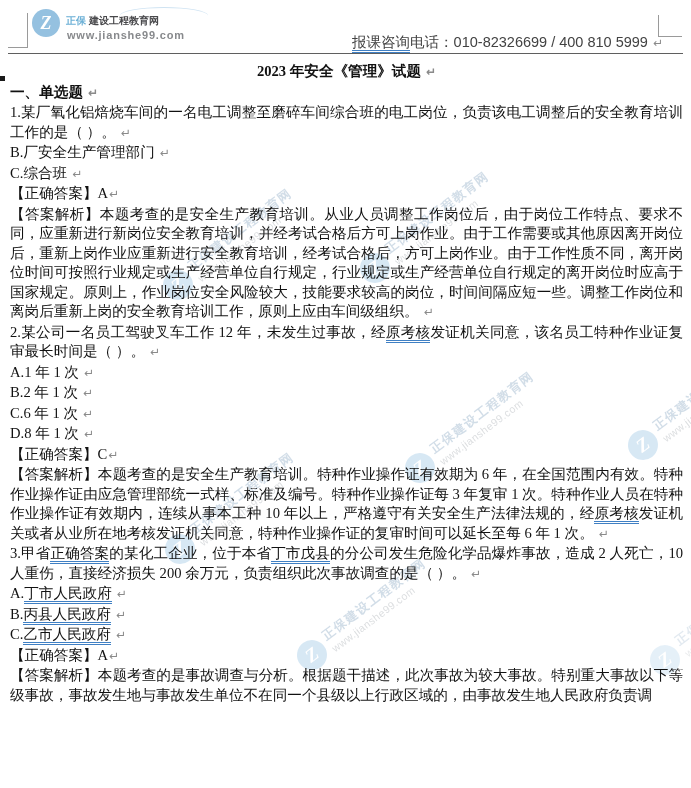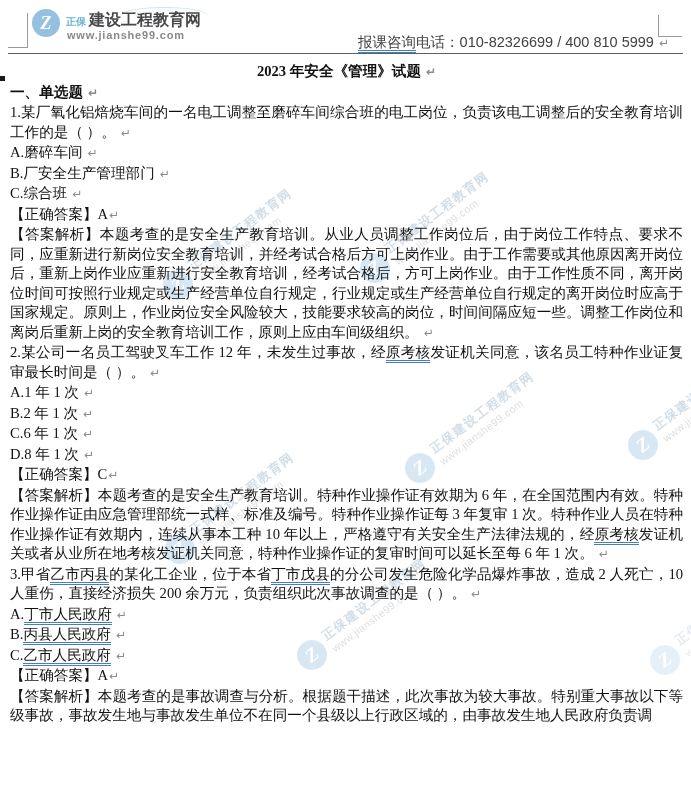--- a/index.html
+++ b/index.html
@@ -25,23 +25,23 @@
   
   .hdr { position:absolute; left:0; top:0; width:100%; z-index:2; font-family:"Liberation Sans","DejaVu Sans",sans-serif; }
   .logo { position:absolute; left:32px; top:6px; }
   .logo-circle { position:absolute; left:0; top:3px; width:28px; height:28px; border-radius:50%;
         background:#95c1e0; color:#fff; font:italic bold 18px "Liberation Serif",serif;
         display:flex; align-items:center; justify-content:center; }
   .logo-arc { position:absolute; left:88px; top:1px; width:88px; height:16px;
         border-top:1.5px solid #cfe3f2; border-radius:50%; }
   .logo-line1 { position:absolute; left:34px; top:4px; white-space:nowrap; }
   .brand-cn { color:#6cb0d6; font-weight:bold; font-size:10px; }
-  .brand-rest { color:#48484b; font-weight:bold; font-size:16px; margin-left:3px; }
+  .brand-rest { color:#48484b; font-weight:bold; font-size:10px; margin-left:3px; }
   .logo-url { position:absolute; left:35px; top:23px; color:#87898c; font-size:11px; font-weight:bold; letter-spacing:.8px; }
-  .phone { position:absolute; right:22px; top:33px; font-size:14.5px; color:#424242; white-space:nowrap;margin-left:8px; }
+  .phone { position:absolute; right:28px; top:33px; font-size:14.5px; color:#424242; white-space:nowrap;margin-left:8px; }
   .hdr-rule { position:absolute; left:8px; top:53px; width:675px; height:1px; background:#5f5f5f; z-index:1; }
   
   .main { position:absolute; left:10px; top:62px; width:673px; z-index:1; }
   .doc-title { margin:6px 0 0 0; text-align:center; font-weight:bold; font-size:15px; line-height:20px; }
   .bullet { position:absolute; left:0px; top:76px; width:5px; height:5px; background:#1a1a1a; }
   .section-head { margin:12px 0 0 0; font-weight:bold; font-size:15px; line-height:20px; }
   .para { margin:0; font-size:14.6px; line-height:19.5px; }
   .just { text-align:justify; text-justify:inter-ideograph; }
   .u2 { border-bottom:3px double #4080c4; }
   .pl { color:#8a8a8a; font-family:"Liberation Sans","DejaVu Sans",sans-serif; font-size:12px; margin-left:5px; }
@@ -120,39 +120,38 @@
   </div>
   <div class="hdr-rule"></div>
 
   <div class="bullet"></div>
   <div class="main">
     <p class="para doc-title"><span>2023 年安全《管理》试题</span><span class="pl">↵</span></p>
     <p class="para section-head"><span>一、单选题</span><span class="pl">↵</span></p>
 
     <div>
       <p class="para just"><span>1.某厂氧化铝焙烧车间的一名电工调整至磨碎车间综合班的电工岗位，负责该电工调整后的安全教育培训工作的是（ ）。</span><span class="pl">↵</span></p>
-      <p class="para"><span>A.磨碎车间</span><span class="pl">↵</span></p>
       <p class="para"><span>B.厂安全生产管理部门</span><span class="pl">↵</span></p>
       <p class="para"><span>C.综合班</span><span class="pl">↵</span></p>
       <p class="para"><span>【正确答案】A</span><span class="pl tight">↵</span></p>
       <p class="para just"><span>【答案解析】本题考查的是安全生产教育培训。从业人员调整工作岗位后，由于岗位工作特点、要求不同，应重新进行新岗位安全教育培训，并经考试合格后方可上岗作业。由于工作需要或其他原因离开岗位后，重新上岗作业应重新进行安全教育培训，经考试合格后，方可上岗作业。由于工作性质不同，离开岗位时间可按照行业规定或生产经营单位自行规定，行业规定或生产经营单位自行规定的离开岗位时应高于国家规定。原则上，作业岗位安全风险较大，技能要求较高的岗位，时间间隔应短一些。调整工作岗位和离岗后重新上岗的安全教育培训工作，原则上应由车间级组织。</span><span class="pl">↵</span></p>
     </div>
 
     <div>
       <p class="para just"><span>2.某公司一名员工驾驶叉车工作 12 年，未发生过事故，经</span><span class="u2">原考核</span><span>发证机关同意，该名员工特种作业证复审最长时间是（ ）。</span><span class="pl">↵</span></p>
       <p class="para"><span>A.1 年 1 次</span><span class="pl">↵</span></p>
       <p class="para"><span>B.2 年 1 次</span><span class="pl">↵</span></p>
       <p class="para"><span>C.6 年 1 次</span><span class="pl">↵</span></p>
       <p class="para"><span>D.8 年 1 次</span><span class="pl">↵</span></p>
       <p class="para"><span>【正确答案】C</span><span class="pl tight">↵</span></p>
       <p class="para just"><span>【答案解析】本题考查的是安全生产教育培训。特种作业操作证有效期为 6 年，在全国范围内有效。特种作业操作证由应急管理部统一式样、标准及编号。特种作业操作证每 3 年复审 1 次。特种作业人员在特种作业操作证有效期内，连续从事本工种 10 年以上，严格遵守有关安全生产法律法规的，经</span><span class="u2">原考核</span><span>发证机关或者从业所在地考核发证机关同意，特种作业操作证的复审时间可以延长至每 6 年 1 次。</span><span class="pl">↵</span></p>
     </div>
 
     <div>
-      <p class="para just"><span>3.甲省</span><span class="u2">乙市丙县</span><span>的某化工企业，位于本省</span><span class="u2">丁市戊县</span><span>的分公司发生危险化学品爆炸事故，造成 2 人死亡，10 人重伤，直接经济损失 200 余万元，负责组织此次事故调查的是（ ）。</span><span class="pl">↵</span></p>
+      <p class="para just"><span>3.甲省</span><span class="u2">正确答案</span><span>的某化工企业，位于本省</span><span class="u2">丁市戊县</span><span>的分公司发生危险化学品爆炸事故，造成 2 人死亡，10 人重伤，直接经济损失 200 余万元，负责组织此次事故调查的是（ ）。</span><span class="pl">↵</span></p>
       <p class="para"><span>A.</span><span class="u2">丁市人民政府</span><span class="pl">↵</span></p>
       <p class="para"><span>B.</span><span class="u2">丙县人民政府</span><span class="pl">↵</span></p>
       <p class="para"><span>C.</span><span class="u2">乙市人民政府</span><span class="pl">↵</span></p>
       <p class="para"><span>【正确答案】A</span><span class="pl tight">↵</span></p>
       <p class="para just"><span>【答案解析】本题考查的是事故调查与分析。根据题干描述，此次事故为较大事故。特别重大事故以下等级事故，事故发生地与事故发生单位不在同一个县级以上行政区域的，由事故发生地人民政府负责调</span></p>
     </div>
   </div>
 </div>
 
 </body></html>

